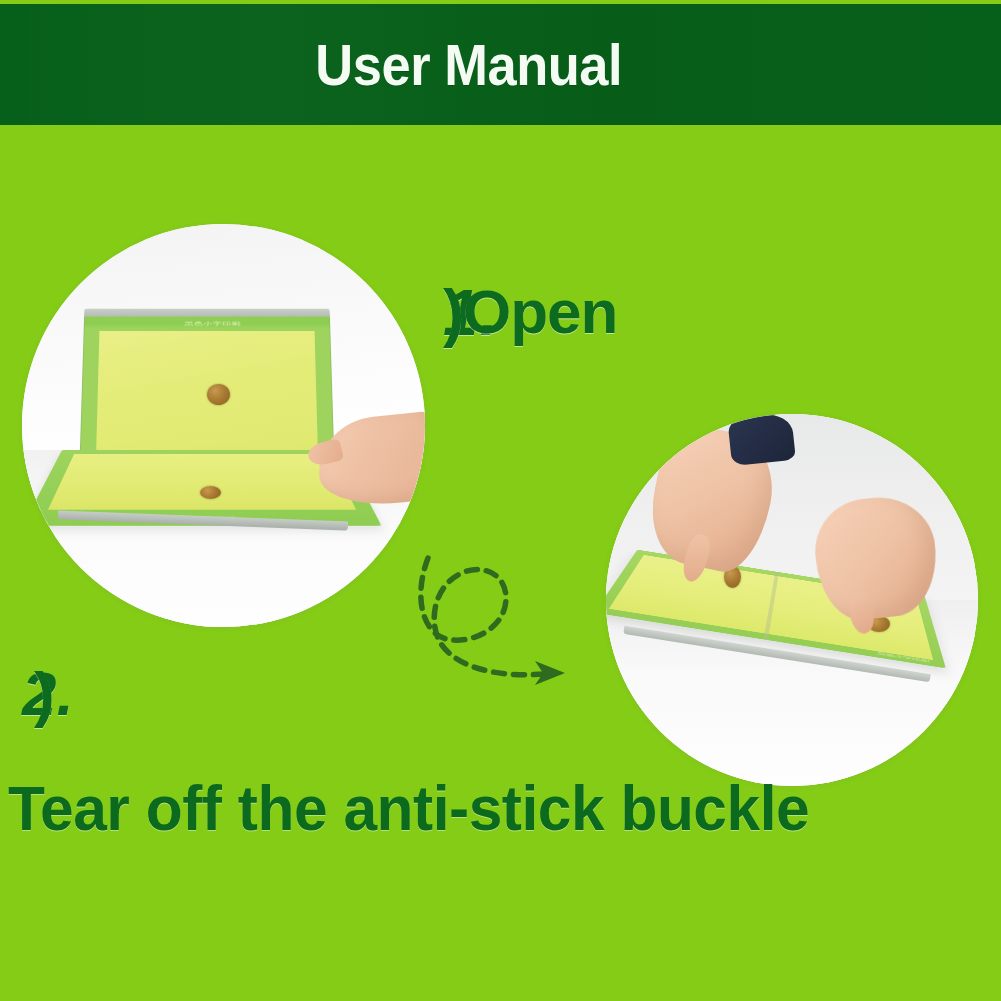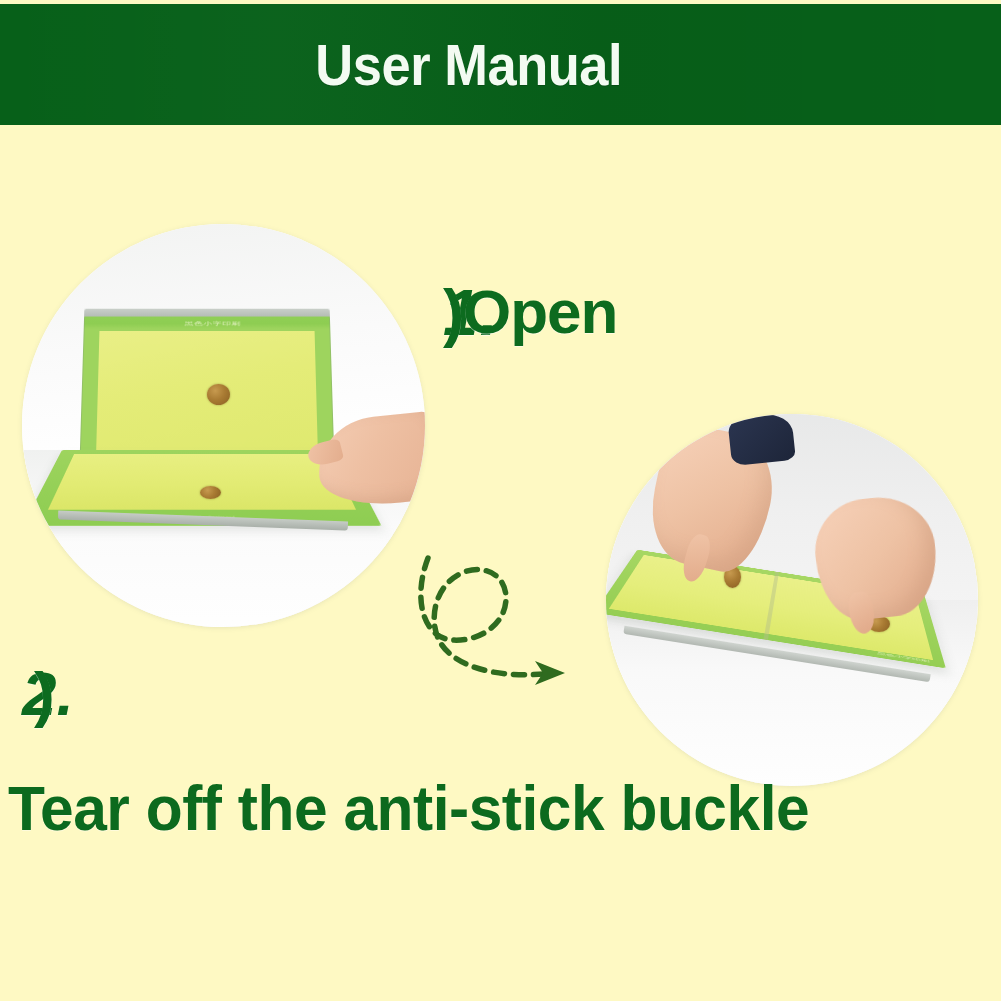--- a/index.html
+++ b/index.html
@@ -4,21 +4,21 @@
 <style>
   html, body {
     margin: 0;
     padding: 0;
     background: #ffffff;
   }
   #page {
     position: relative;
     width: 1001px;
     height: 1001px;
-    background: #fef9c3;
+    background: #84cc16;
     overflow: hidden;
     font-family: "Liberation Sans", sans-serif;
   }
 
   
   .header-bar {
     position: absolute;
     left: 0;
     top: 4px;
     width: 1001px;

